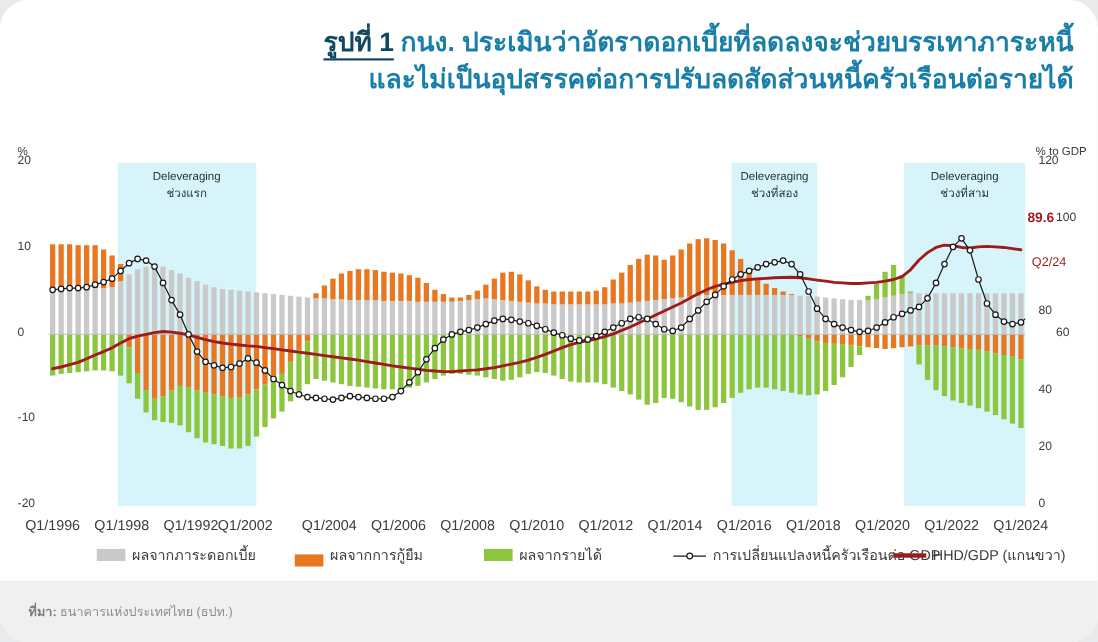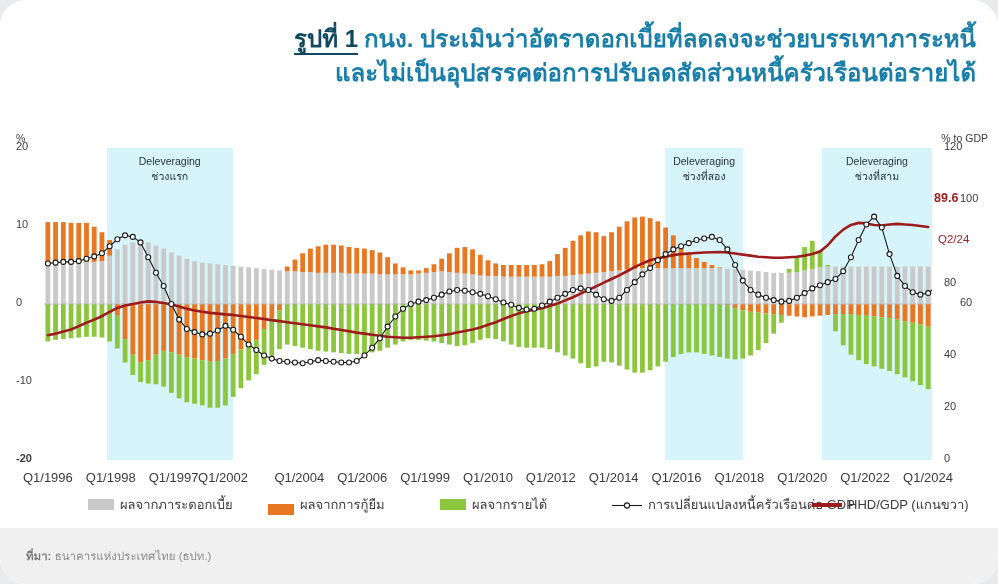--- a/index.html
+++ b/index.html
@@ -623,43 +623,43 @@
           <div>Deleveraging</div>
           <div>ช่วงที่สอง</div>
         </div>
         <div class="band-label" style="left: 777.982px; width: 110.018px; top: 6px;">
           <div>Deleveraging</div>
           <div>ช่วงที่สาม</div>
         </div>
       </div>
 
     <div id="ytick-left">
-        <div class="axis-txt" style="left: 16px; top: 334px; text-align: right; font-weight: bold;">-20</div>
+        <div class="axis-txt" style="left: 16px; top: 334px; text-align: right;">-20</div>
         <div class="axis-txt" style="left: 16px; top: 256px; text-align: right;">-10</div>
         <div class="axis-txt" style="left: 16px; top: 178px; text-align: right;">0</div>
         <div class="axis-txt" style="left: 16px; top: 100px; text-align: right;">10</div>
         <div class="axis-txt" style="left: 16px; top: 22px; text-align: right;">20</div>
       </div>
     <div id="ytick-right">
         <div class="axis-txt" style="left: 944px; top: 334px;">0</div>
         <div class="axis-txt" style="left: 944px; top: 282px;">20</div>
         <div class="axis-txt" style="left: 944px; top: 230px;">40</div>
         <div class="axis-txt" style="left: 944px; top: 178px; margin-left: 16px;">60</div>
         <div class="axis-txt" style="left: 944px; top: 126px; margin-top: 32px;">80</div>
         <div class="axis-txt" style="left: 920px; top: 74px; padding-left: 40px;">100</div>
         <div class="axis-txt" style="left: 944px; top: 22px;">120</div>
       </div>
     <div id="xticks">
         <div class="xtick" style="left: 13.8609px; width: 68px; top: 352px;">Q1/1996</div>
         <div class="xtick" style="left: 76.7281px; width: 68px; top: 352px;">Q1/1998</div>
-        <div class="xtick" style="left: 139.595px; width: 68px; top: 352px;">Q1/1997</div>
+        <div class="xtick" style="left: 139.595px; width: 68px; top: 352px;">Q1/1992</div>
         <div class="xtick" style="left: 189px; width: 68px; top: 352px;">Q1/2002</div>
         <div class="xtick" style="left: 265.33px; width: 68px; top: 352px;">Q1/2004</div>
         <div class="xtick" style="left: 328.197px; width: 68px; top: 352px;">Q1/2006</div>
-        <div class="xtick" style="left: 391.064px; width: 68px; top: 352px;">Q1/1999</div>
+        <div class="xtick" style="left: 391.064px; width: 68px; top: 352px;">Q1/2008</div>
         <div class="xtick" style="left: 453.932px; width: 68px; top: 352px;">Q1/2010</div>
         <div class="xtick" style="left: 516.799px; width: 68px; top: 352px;">Q1/2012</div>
         <div class="xtick" style="left: 579.666px; width: 68px; top: 352px;">Q1/2014</div>
         <div class="xtick" style="left: 642.533px; width: 68px; top: 352px;">Q1/2016</div>
         <div class="xtick" style="left: 705.401px; width: 68px; top: 352px;">Q1/2018</div>
         <div class="xtick" style="left: 768.268px; width: 68px; top: 352px;">Q1/2020</div>
         <div class="xtick" style="left: 831.135px; width: 68px; top: 352px;">Q1/2022</div>
         <div class="xtick" style="left: 894.002px; width: 68px; top: 352px;">Q1/2024</div>
       </div>
 

